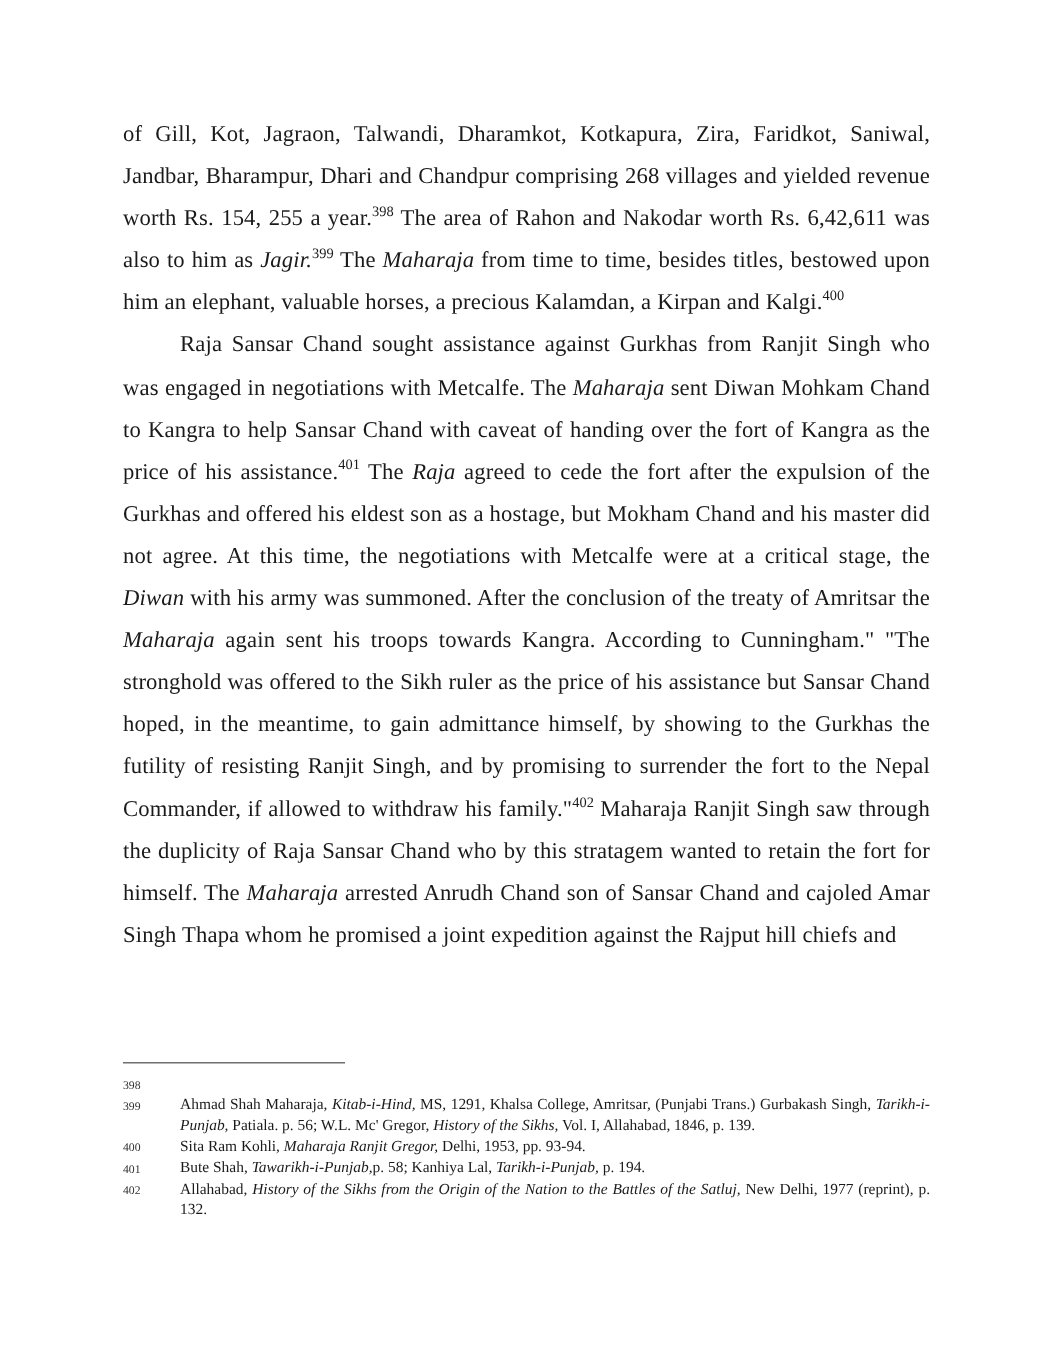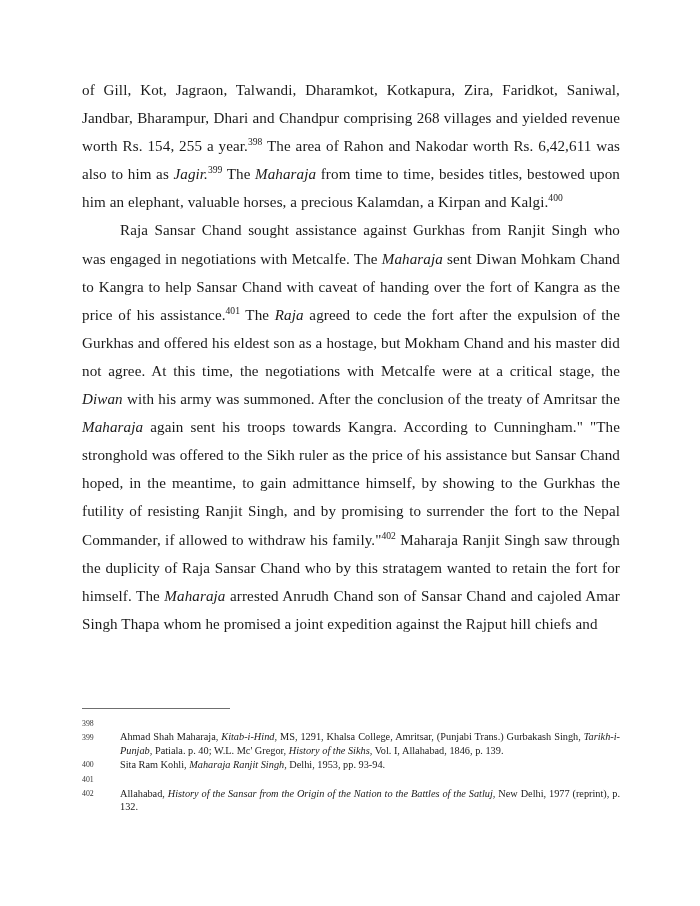--- a/index.html
+++ b/index.html
@@ -102,32 +102,33 @@
   <div class="fn-sep"></div>
 
   <div class="footnotes">
 
     <div class="fn-row">
       <div class="fn-num">398</div>
     </div>
 
     <div class="fn-row">
       <div class="fn-num">399</div>
-      <div class="fn-text"><span>Ahmad Shah Maharaja, </span><span class="it">Kitab-i-Hind,</span><span> MS, 1291, Khalsa College, Amritsar, (Punjabi Trans.) Gurbakash Singh, </span><span class="it">Tarikh-i-Punjab,</span><span> Patiala. p. 40; W.L. Mc' Gregor, </span><span class="it">History of the Sikhs,</span><span> Vol. I, Allahabad, 1846, p. 139.</span></div>
+      <div class="fn-text"><span>Ahmad Shah Maharaja, </span><span class="it">Kitab-i-Hind,</span><span> MS, 1291, Khalsa College, Amritsar, (Punjabi Trans.) Gurbakash Singh, </span><span class="it">Tarikh-i-Punjab,</span><span> Patiala. p. 56; W.L. Mc' Gregor, </span><span class="it">History of the Sikhs,</span><span> Vol. I, Allahabad, 1846, p. 139.</span></div>
     </div>
 
     <div class="fn-row">
       <div class="fn-num">400</div>
-      <div class="fn-text nojust"><span>Sita Ram Kohli, </span><span class="it">Maharaja Ranjit Singh,</span><span> Delhi, 1953, pp. 93-94.</span></div>
+      <div class="fn-text nojust"><span>Sita Ram Kohli, </span><span class="it">Maharaja Ranjit Gregor,</span><span> Delhi, 1953, pp. 93-94.</span></div>
     </div>
 
     <div class="fn-row">
       <div class="fn-num">401</div>
+      <div class="fn-text nojust"><span>Bute Shah, </span><span class="it">Tawarikh-i-Punjab,</span><span>p. 58; Kanhiya Lal, </span><span class="it">Tarikh-i-Punjab,</span><span> p. 194.</span></div>
     </div>
 
     <div class="fn-row">
       <div class="fn-num">402</div>
-      <div class="fn-text"><span>Allahabad, </span><span class="it">History of the Sansar from the Origin of the Nation to the Battles of the Satluj,</span><span> New Delhi, 1977 (reprint), p. 132.</span></div>
+      <div class="fn-text"><span>Allahabad, </span><span class="it">History of the Sikhs from the Origin of the Nation to the Battles of the Satluj,</span><span> New Delhi, 1977 (reprint), p. 132.</span></div>
     </div>
 
   </div>
 
 </div>
 
 </body></html>

